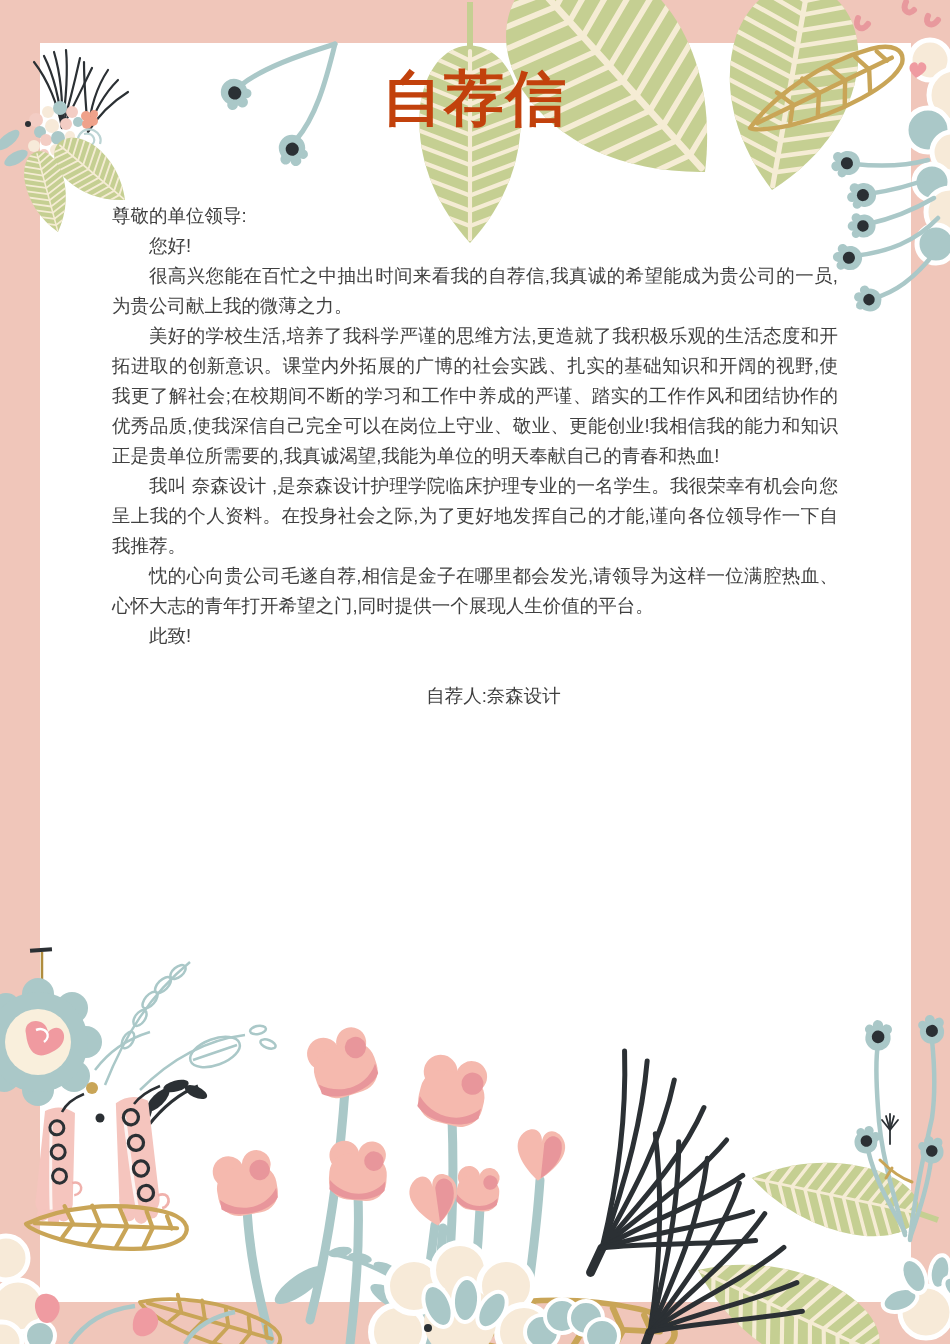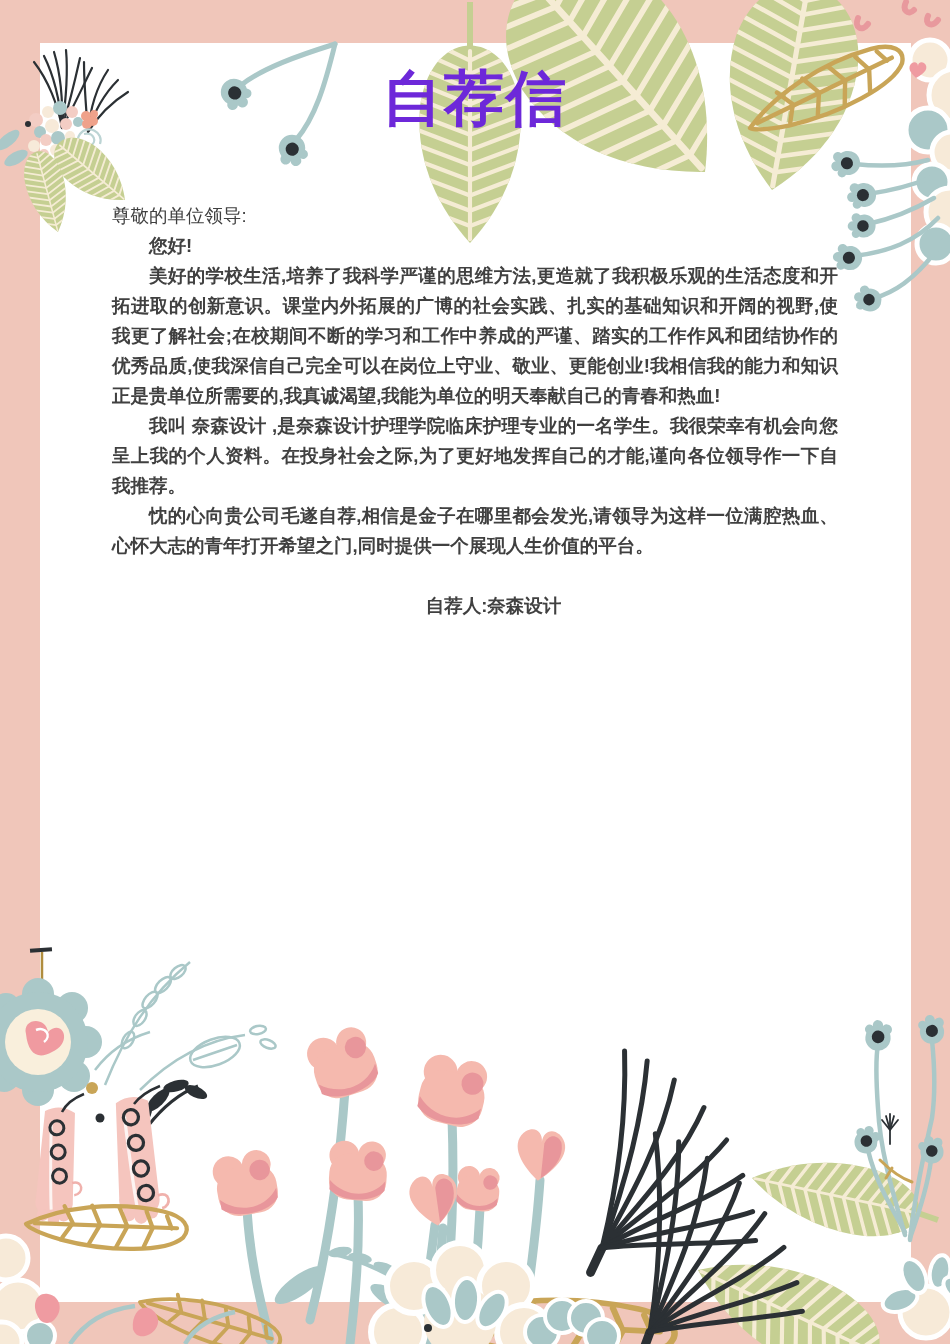--- a/index.html
+++ b/index.html
@@ -1,25 +1,25 @@
 <!DOCTYPE html>
 <html><head>
 <meta charset="utf-8">
 <style>
   html,body{margin:0;padding:0;background:#fff;}
   .page{position:relative;width:950px;height:1344px;overflow:hidden;background:#fff;
         font-family:"Liberation Sans","DejaVu Sans",sans-serif;}
   .deco{position:absolute;inset:0;width:950px;height:1344px;z-index:0;}
   .title{position:absolute;z-index:2;left:0;top:66px;width:950px;margin:0;
          text-align:center;font-size:60px;font-weight:bold;letter-spacing:2px;
-         color:#6d28d9;line-height:1.1;}
+         color:#c2410c;line-height:1.1;}
   .letter{position:absolute;z-index:2;left:112px;top:201px;width:726px;
           font-size:18.5px;line-height:30px;color:#404040;text-align:justify;}
   .letter p{margin:0;}
-  .letter .para{text-indent:2em;font-weight:bold;}
+  .letter .para{text-indent:2em;}
   .signature{margin-top:30px !important;text-align:center;}
 </style>
 </head>
 <body>
 
 <div class="page">
 
 <svg class="deco" viewBox="0 0 950 1344" xmlns="http://www.w3.org/2000/svg">
   <defs>
     <path id="leafPath" d="M0,0 C-40,-42 -60,-95 -54,-146 C-47,-190 -22,-208 0,-208 C22,-208 47,-190 54,-146 C60,-95 40,-42 0,0 Z"></path>
@@ -374,19 +374,21 @@
     <ellipse cx="8" cy="-32" rx="10" ry="17" transform="rotate(10 8 -32)" fill="#aac8c8" stroke="#fff" stroke-width="4"></ellipse>
     <ellipse cx="26" cy="-14" rx="17" ry="10" transform="rotate(40 26 -14)" fill="#aac8c8" stroke="#fff" stroke-width="4"></ellipse>
   </g>
 </svg>
 
 <h1 class="title">自荐信</h1>
 
 <div class="letter">
   <p class="salutation">尊敬的单位领导:</p>
   <p class="para">您好!</p>
+  <p class="para">很高兴您能在百忙之中抽出时间来看我的自荐信,我真诚的希望能成为贵公司的一员,为贵公司献上我的微薄之力。</p>
   <p class="para">美好的学校生活,培养了我科学严谨的思维方法,更造就了我积极乐观的生活态度和开拓进取的创新意识。课堂内外拓展的广博的社会实践、扎实的基础知识和开阔的视野,使我更了解社会;在校期间不断的学习和工作中养成的严谨、踏实的工作作风和团结协作的优秀品质,使我深信自己完全可以在岗位上守业、敬业、更能创业!我相信我的能力和知识正是贵单位所需要的,我真诚渴望,我能为单位的明天奉献自己的青春和热血!</p>
   <p class="para">我叫 奈森设计 ,是奈森设计护理学院临床护理专业的一名学生。我很荣幸有机会向您呈上我的个人资料。在投身社会之际,为了更好地发挥自己的才能,谨向各位领导作一下自我推荐。</p>
   <p class="para">忱的心向贵公司毛遂自荐,相信是金子在哪里都会发光,请领导为这样一位满腔热血、心怀大志的青年打开希望之门,同时提供一个展现人生价值的平台。</p>
+  <p class="para">此致!</p>
   <p class="para signature">自荐人:奈森设计</p>
 </div>
 
 </div>
 
 </body></html>

